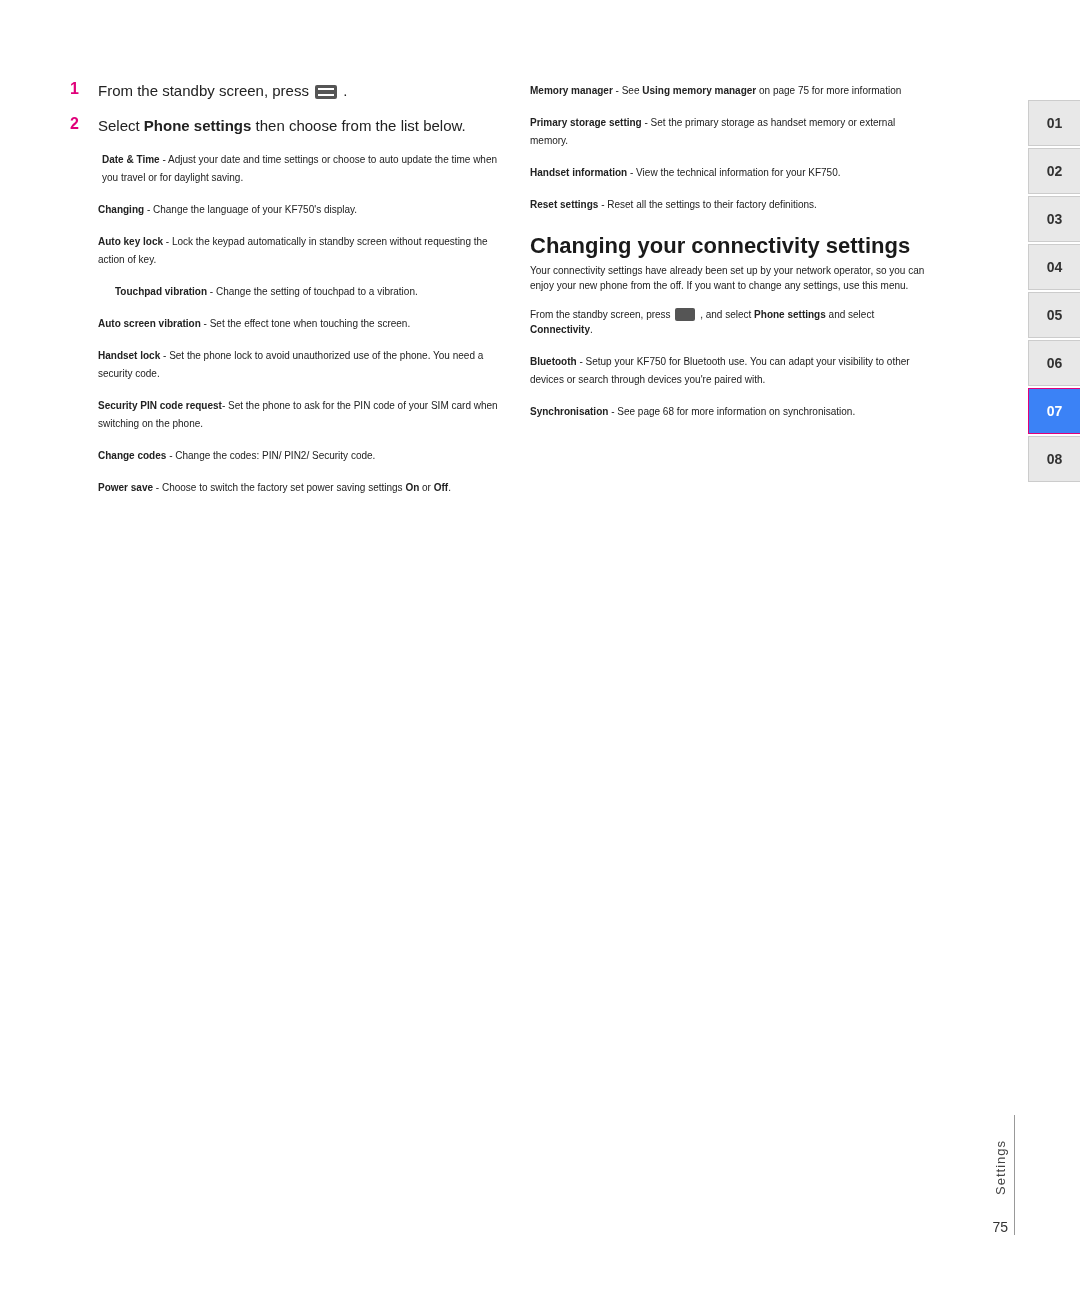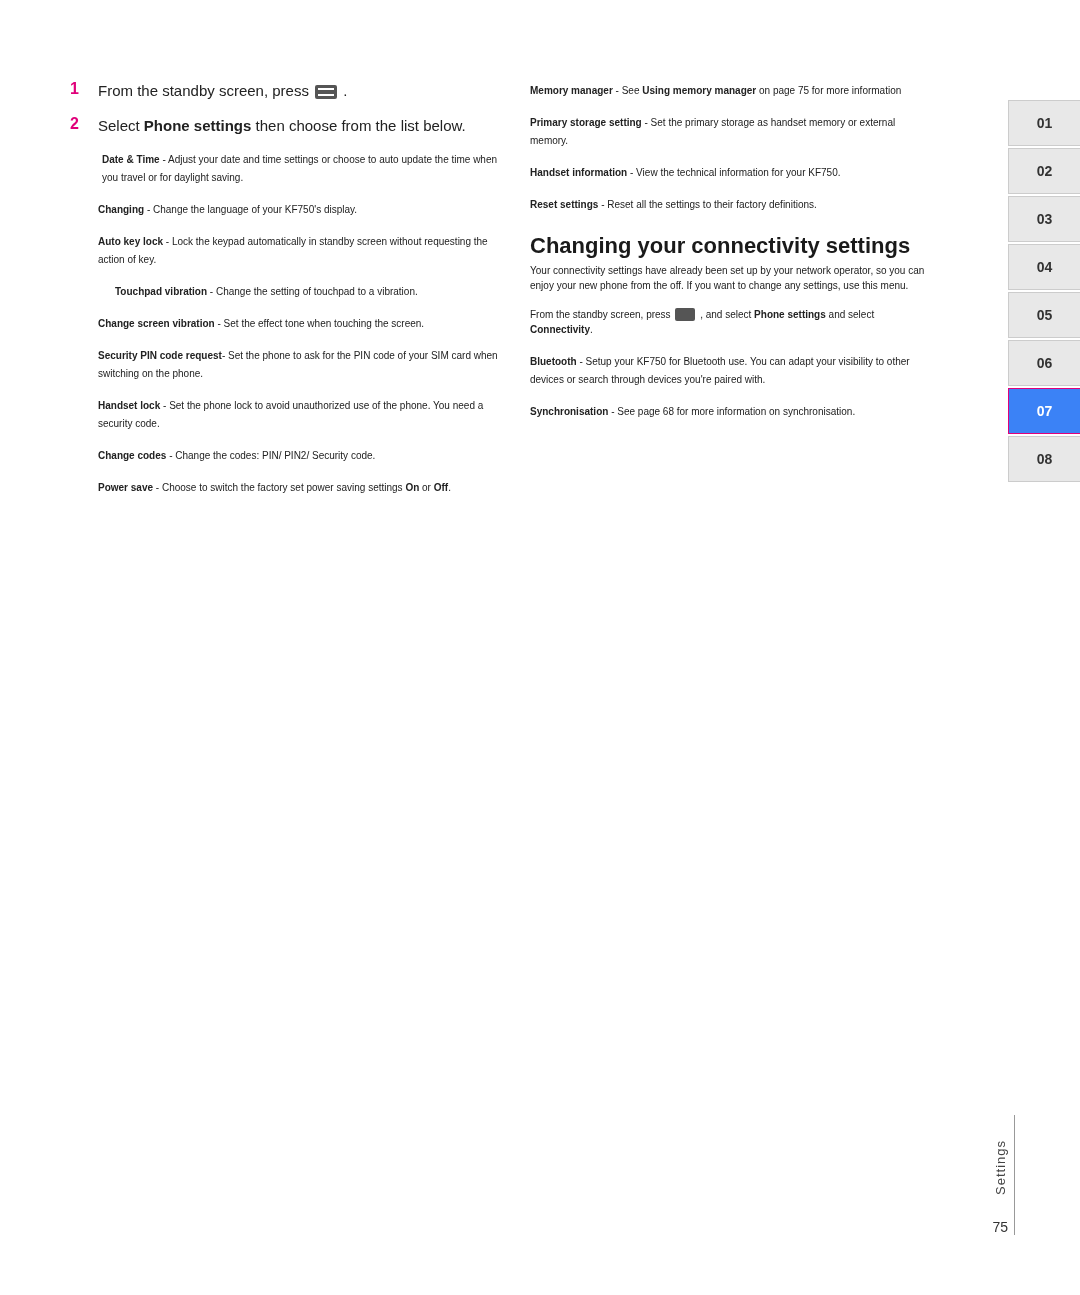--- a/index.html
+++ b/index.html
@@ -44,21 +44,21 @@
     .sidebar-tabs {
       position: absolute;
       right: 0;
       top: 100px;
       display: flex;
       flex-direction: column;
       gap: 2px;
     }
 
     .tab-item {
-      width: 72px;
+      width: 52px;
       height: 46px;
       background: #e8e8e8;
       border: 1px solid #ccc;
       border-right: none;
       display: flex;
       align-items: center;
       justify-content: center;
       font-size: 14px;
       font-weight: bold;
       color: #333;
@@ -215,33 +215,33 @@
       </div>
 
       <div class="section-block" style="margin-left:45px;">
         <span class="section-body">
           <strong>Touchpad vibration</strong> - Change the setting of touchpad to a vibration.
         </span>
       </div>
 
       <div class="section-block" style="margin-left:28px;">
         <span class="section-body">
-          <strong>Change screen vibration</strong> - Set the effect tone when touching the screen.
+          <strong>Auto screen vibration</strong> - Set the effect tone when touching the screen.
+        </span>
+      </div>
+
+      <div class="section-block" style="margin-left:28px;">
+        <span class="section-body">
+          <strong>Handset lock</strong> - Set the phone lock to avoid unauthorized use of the phone. You need a security code.
         </span>
       </div>
 
       <div class="section-block" style="margin-left:28px;">
         <span class="section-body">
           <strong>Security PIN code request</strong>- Set the phone to ask for the PIN code of your SIM card when switching on the phone.
-        </span>
-      </div>
-
-      <div class="section-block" style="margin-left:28px;">
-        <span class="section-body">
-          <strong>Handset lock</strong> - Set the phone lock to avoid unauthorized use of the phone. You need a security code.
         </span>
       </div>
 
       <div class="section-block" style="margin-left:28px;">
         <span class="section-body">
           <strong>Change codes</strong> - Change the codes: PIN/ PIN2/ Security code.
         </span>
       </div>
 
       <div class="section-block" style="margin-left:28px;">

